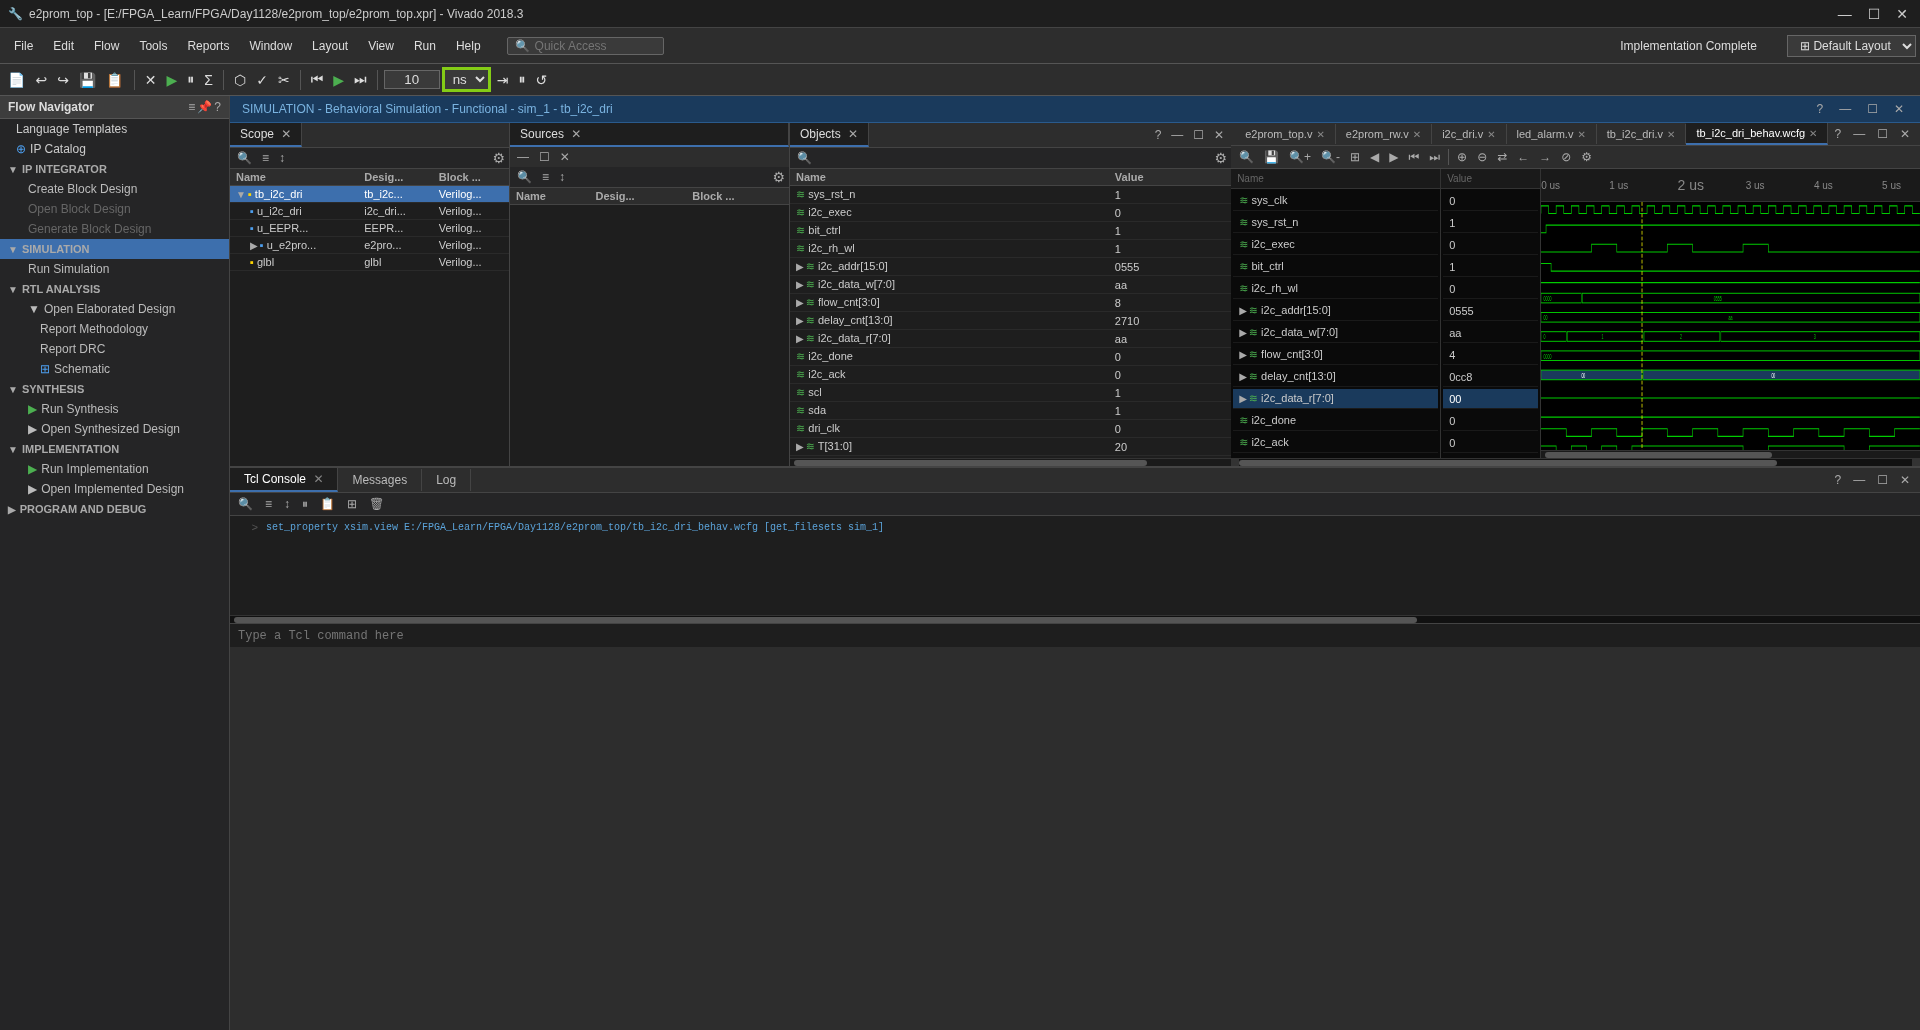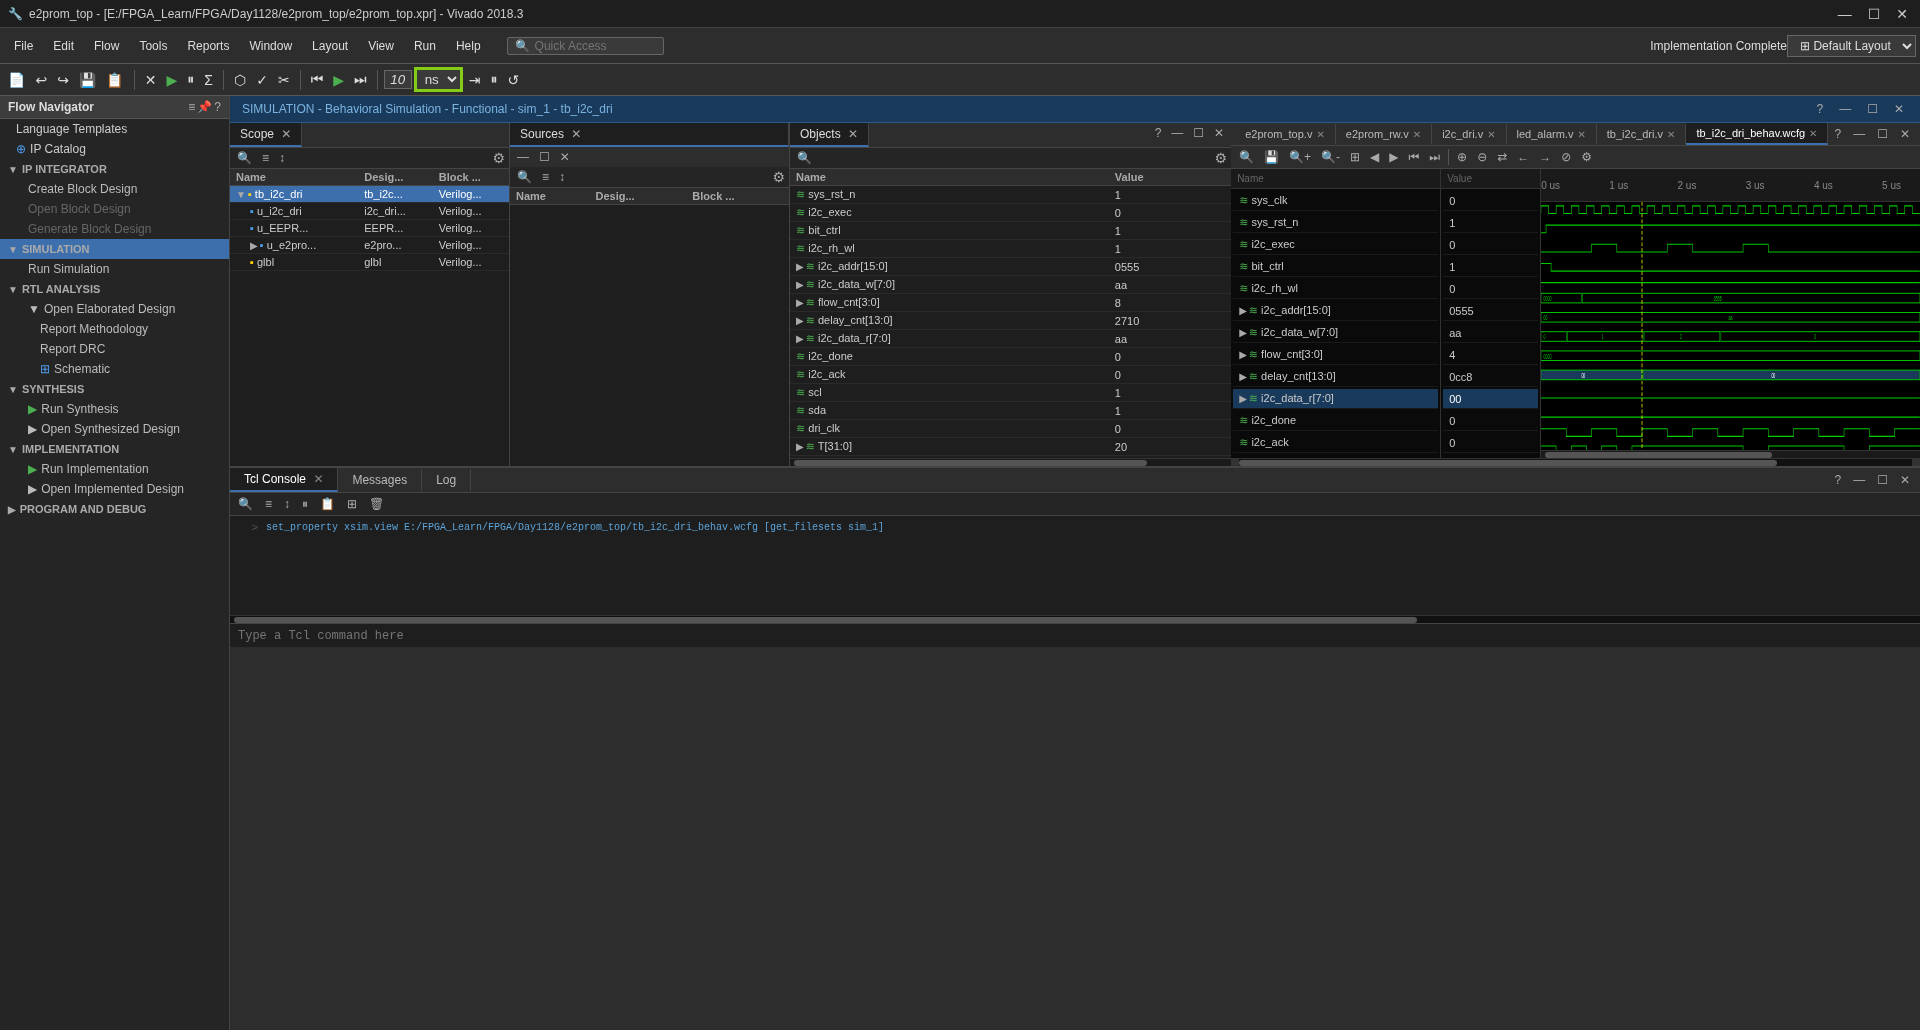--- a/index.html
+++ b/index.html
@@ -9,28 +9,28 @@
     #titlebar { background: #1e1e1e; color: #ccc; height: 28px; display: flex; align-items: center; padding: 0 8px; justify-content: space-between; border-bottom: 1px solid #444; }
     #titlebar-left { display: flex; align-items: center; gap: 6px; font-size: 12px; }
     #titlebar-right { display: flex; gap: 8px; }
     .title-btn { background: none; border: none; color: #ccc; cursor: pointer; font-size: 14px; padding: 0 4px; }
     
     
     #menubar { background: #2d2d2d; height: 36px; display: flex; align-items: center; padding: 0 4px; border-bottom: 1px solid #555; }
     .menu-item { color: #ddd; padding: 2px 10px; cursor: pointer; font-size: 12px; }
     #quick-access { display: flex; align-items: center; gap: 4px; margin-left: 16px; background: #3a3a3a; border: 1px solid #666; padding: 1px 8px; border-radius: 2px; }
     #quick-access input { background: transparent; border: none; color: #ddd; outline: none; font-size: 12px; width: 120px; }
-    #impl-status { margin-left: auto; color: #ddd; font-size: 12px; margin-right: 0; }
+    #impl-status { margin-left: auto; color: #ddd; font-size: 12px; margin-right: 30px; }
     #layout-select { background: #3a3a3a; border: 1px solid #666; color: #ddd; padding: 2px 8px; font-size: 12px; }
     
     
     #toolbar { background: #2d2d2d; height: 32px; display: flex; align-items: center; padding: 0 4px; border-bottom: 1px solid #555; gap: 2px; }
     .tb-btn { background: none; border: none; color: #ddd; cursor: pointer; padding: 2px 4px; font-size: 14px; }
     .tb-separator { width: 1px; height: 20px; background: #555; margin: 0 4px; }
-    #ns-input { background: #3a3a3a; border: 1px solid #666; color: #ddd; width: 28px; text-align: center; padding: 1px 4px; font-style: italic; }
+    #ns-input { background: #3a3a3a; border: 1px solid #666; color: #ddd; width: 56px; text-align: center; padding: 1px 4px; }
     #ns-select { background: #3a3a3a; border: 3px solid #84cc16; color: #ddd; padding: 1px 4px; }
     
     
     #main { display: flex; height: calc(1030px - 88px); }
     
     
     #flow-nav { width: 230px; background: #252526; border-right: 1px solid #444; display: flex; flex-direction: column; overflow: hidden; }
     #flow-nav-header { background: #3d3d3d; padding: 4px 8px; display: flex; align-items: center; justify-content: space-between; border-bottom: 1px solid #555; }
     #flow-nav-header span { font-size: 12px; font-weight: bold; color: #ddd; }
     #flow-nav-header-btns { display: flex; gap: 2px; }
@@ -370,21 +370,21 @@
                 <th>Desig...</th>
                 <th>Block ...</th>
               </tr>
             </thead>
             <tbody></tbody>
           </table>
         </div>
       </div>
 
       <div id="objects-panel">
-        <div id="objects-header" style="display:flex;align-items:flex-start;background:#2d2d2d;border-bottom:1px solid #444;">
+        <div id="objects-header" style="display:flex;align-items:center;background:#2d2d2d;border-bottom:1px solid #444;">
           <div class="panel-tab active">Objects <span class="panel-tab-close">✕</span></div>
           <div style="display:flex;gap:4px;margin-left:auto;padding:2px 4px;">
             <button class="ctrl-btn">?</button>
             <button class="ctrl-btn">—</button>
             <button class="ctrl-btn">☐</button>
             <button class="ctrl-btn">✕</button>
           </div>
         </div>
         <div class="panel-controls">
           <button class="ctrl-btn">🔍</button>
@@ -610,21 +610,21 @@
                   </tr>
             </tbody>
               </table>
           </div>
 
           <div id="wave-display">
             
             <div id="time-ruler" style="display:flex;position:relative;background:#1a1a1a;height:20px;border-bottom:1px solid #333;">
               <span style="position:absolute;left:0;font-size:10px;color:#888;">0 us</span>
               <span style="position:absolute;left:18%;font-size:10px;color:#888;">1 us</span>
-              <span style="position:absolute;left:36%;font-size:10px;color:#888;">2 us</span>
+              <span style="position:absolute;left:36%;font-size:14px;color:#888;">2 us</span>
               <span style="position:absolute;left:54%;font-size:10px;color:#888;">3 us</span>
               <span style="position:absolute;left:72%;font-size:10px;color:#888;">4 us</span>
               <span style="position:absolute;left:90%;font-size:10px;color:#888;">5 us</span>
             </div>
             
             <svg id="waveform-svg" viewBox="0 0 750 280" preserveAspectRatio="none" style="width:100%;height:calc(100% - 20px);">
 
               <polyline fill="none" stroke="#00CC00" stroke-width="1.2" points="0,12 0,4 15,4 15,12 30,12 30,4 45,4 45,12 60,12 60,4 75,4 75,12 90,12 90,4 105,4 105,12 120,12 120,4 135,4 135,12 150,12 150,4 165,4 165,12 180,12 180,4 195,4 195,12 210,12 210,4 225,4 225,12 240,12 240,4 255,4 255,12 270,12 270,4 285,4 285,12 300,12 300,4 315,4 315,12 330,12 330,4 345,4 345,12 360,12 360,4 375,4 375,12 390,12 390,4 405,4 405,12 420,12 420,4 435,4 435,12 450,12 450,4 465,4 465,12 480,12 480,4 495,4 495,12 510,12 510,4 525,4 525,12 540,12 540,4 555,4 555,12 570,12 570,4 585,4 585,12 600,12 600,4 615,4 615,12 630,12 630,4 645,4 645,12 660,12 660,4 675,4 675,12 690,12 690,4 705,4 705,12 720,12 720,4 735,4 735,12 750,12"></polyline>
 
               <polyline fill="none" stroke="#00CC00" stroke-width="1.2" points="0,32 10,32 10,24 750,24"></polyline>

